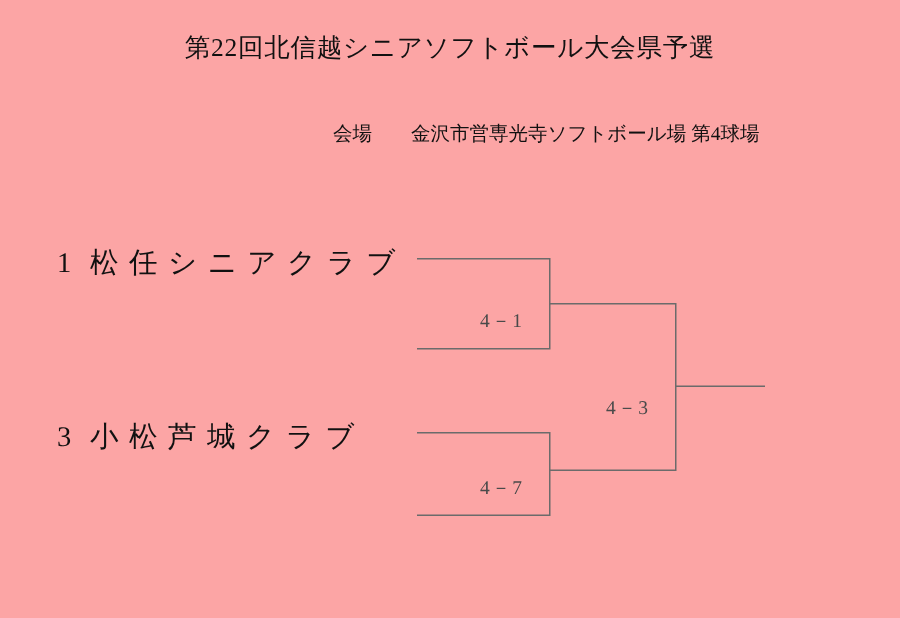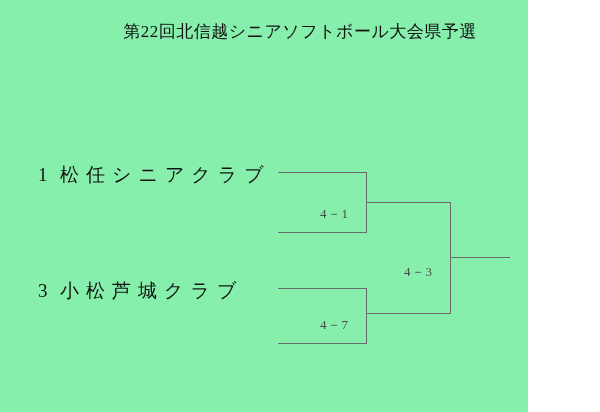--- a/index.html
+++ b/index.html
@@ -2,23 +2,23 @@
 <html><head>
 <meta charset="utf-8">
 <style>
   html, body {
     margin: 0;
     padding: 0;
     background: #ffffff;
   }
   #page {
     position: relative;
-    width: 528px;
+    width: 600px;
     height: 412px;
-    background: #86efac;
+    background: #fca5a5;
     overflow: hidden;
     font-family: "Liberation Serif", "DejaVu Serif", serif;
     color: #1a1a1a;
   }
   
   #title {
     position: absolute;
     left: 0;
     top: 20px;
     width: 600px;
@@ -98,20 +98,23 @@
   }
 </style>
 </head>
 <body>
 
 <div id="page">
 
   <div id="title">第22回北信越シニアソフトボール大会県予選</div>
 
   <div id="info">
+    <div class="info-row">
+      <span class="info-label">会場</span><span class="info-value">金沢市営専光寺ソフトボール場 第4球場</span>
+    </div>
   </div>
 
   <div id="bracket">
 
     <div class="team-row" style="left:38px; top:162px;">
       <span class="team-seed">1</span><span class="team-name">松任シニアクラブ</span>
     </div>
     <div class="line-h" style="left:278px; top:172px; width:88px;"></div>
 
     <div class="line-h" style="left:278px; top:232px; width:88px;"></div>

